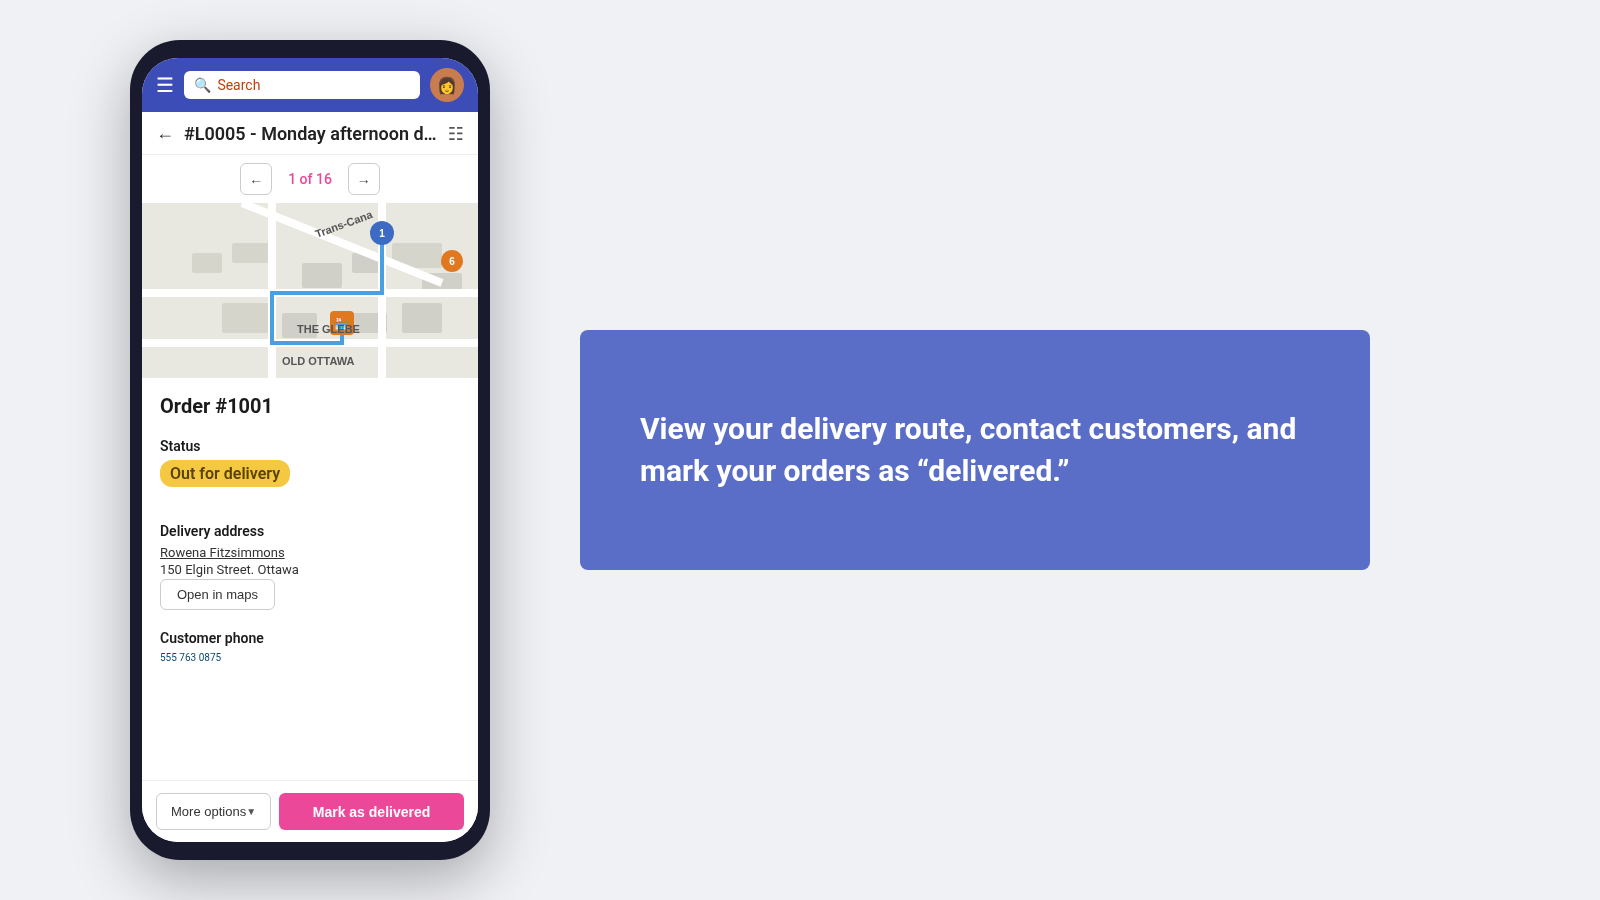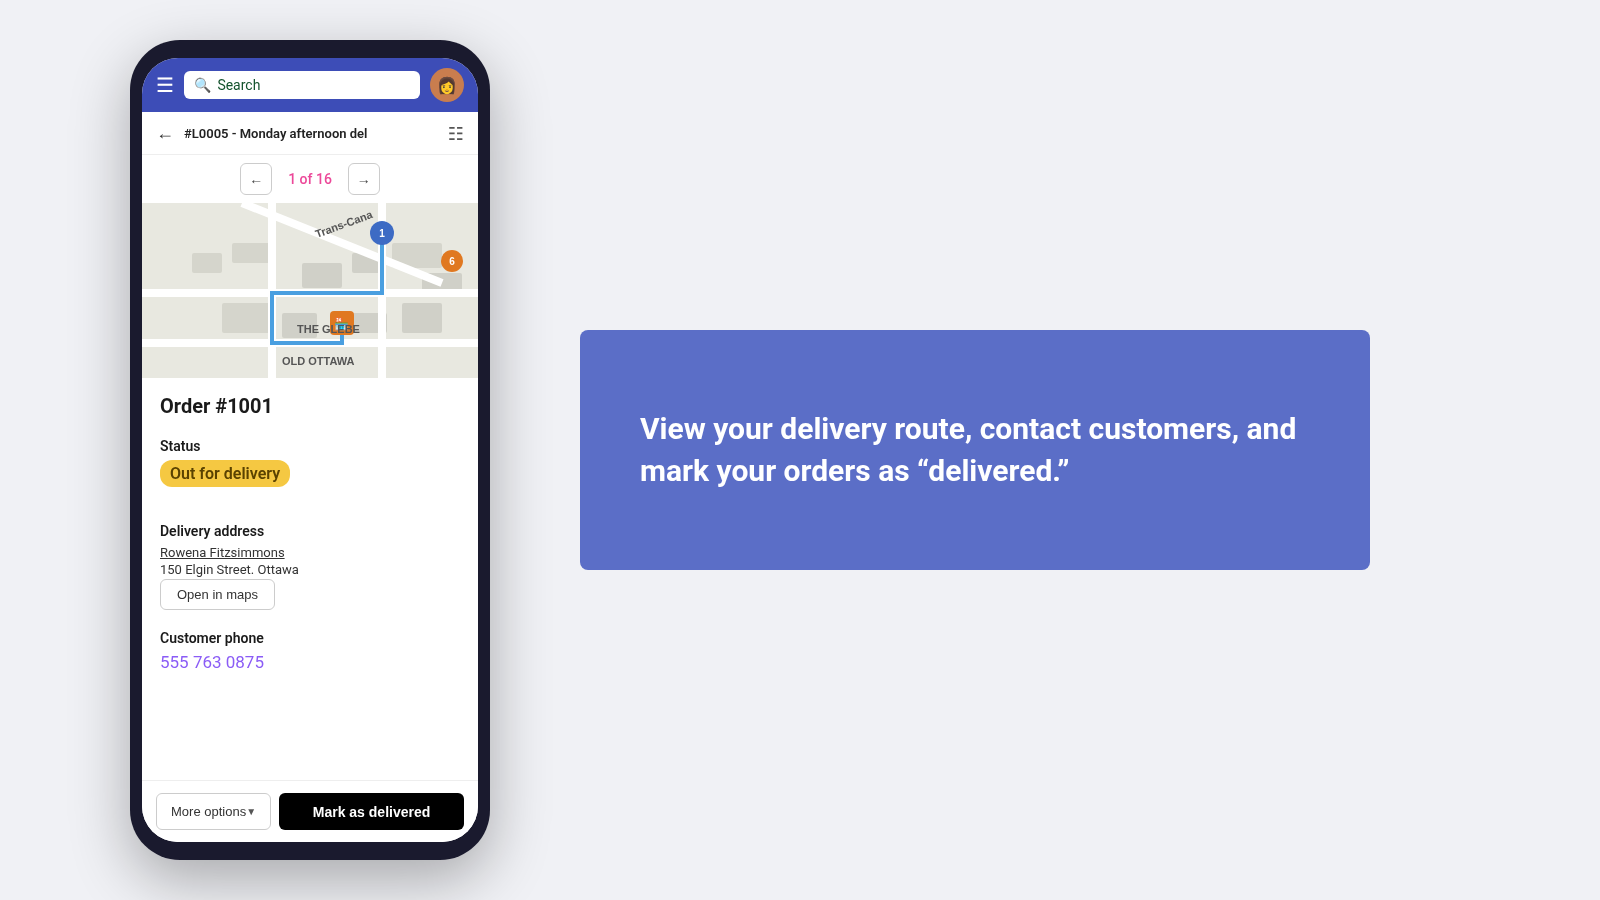--- a/index.html
+++ b/index.html
@@ -64,21 +64,21 @@
       padding: 6px 10px;
       gap: 6px;
     }
 
     .search-icon {
       color: #666;
       font-size: 14px;
     }
 
     .search-text {
-      color: #14532d;
+      color: #c2410c;
       font-size: 14px;
     }
 
     .avatar {
       width: 34px;
       height: 34px;
       border-radius: 50%;
       background: #c97d4e;
       overflow: hidden;
       display: flex;
@@ -99,21 +99,21 @@
     }
 
     .back-arrow {
       color: #333;
       font-size: 18px;
       cursor: pointer;
     }
 
     .route-title {
       flex: 1;
-      font-size: 13px;
+      font-size: 18px;
       font-weight: 600;
       color: #222;
       white-space: nowrap;
       overflow: hidden;
       text-overflow: ellipsis;
     }
 
     .list-icon {
       color: #555;
       font-size: 18px;
@@ -221,22 +221,22 @@
       border: 1.5px solid #ccc;
       background: #fff;
       color: #333;
       font-size: 13px;
       padding: 7px 16px;
       border-radius: 6px;
       cursor: pointer;
     }
 
     .phone-number {
-      font-size: 17px;
-      color: #8b5cf6;
+      font-size: 10px;
+      color: #0c4a6e;
     }
 
     
     .action-bar {
       display: flex;
       gap: 8px;
       padding: 12px 14px;
       background: #fff;
       border-top: 1px solid #eee;
       flex-shrink: 0;
@@ -256,21 +256,21 @@
       flex-shrink: 0;
     }
 
     .dropdown-arrow {
       font-size: 10px;
       color: #555;
     }
 
     .mark-delivered-btn {
       flex: 1;
-      background: #000000;
+      background: #ec4899;
       color: #fff;
       font-size: 14px;
       font-weight: 600;
       padding: 10px 0;
       border-radius: 6px;
       border: none;
       cursor: pointer;
     }
 
     

